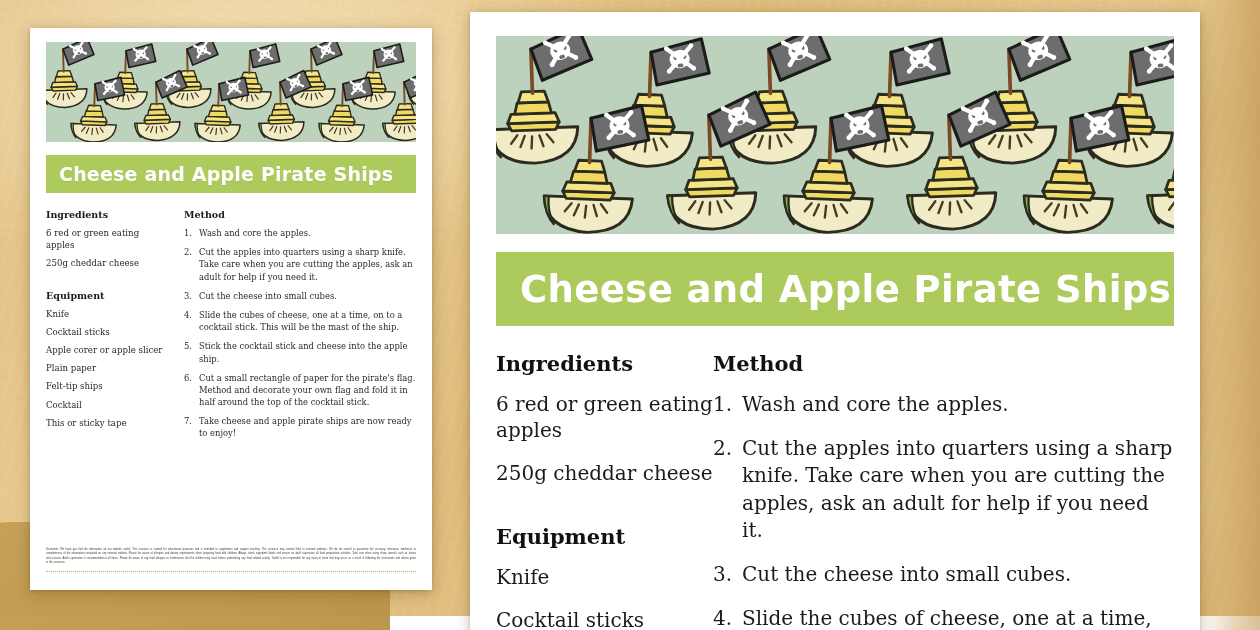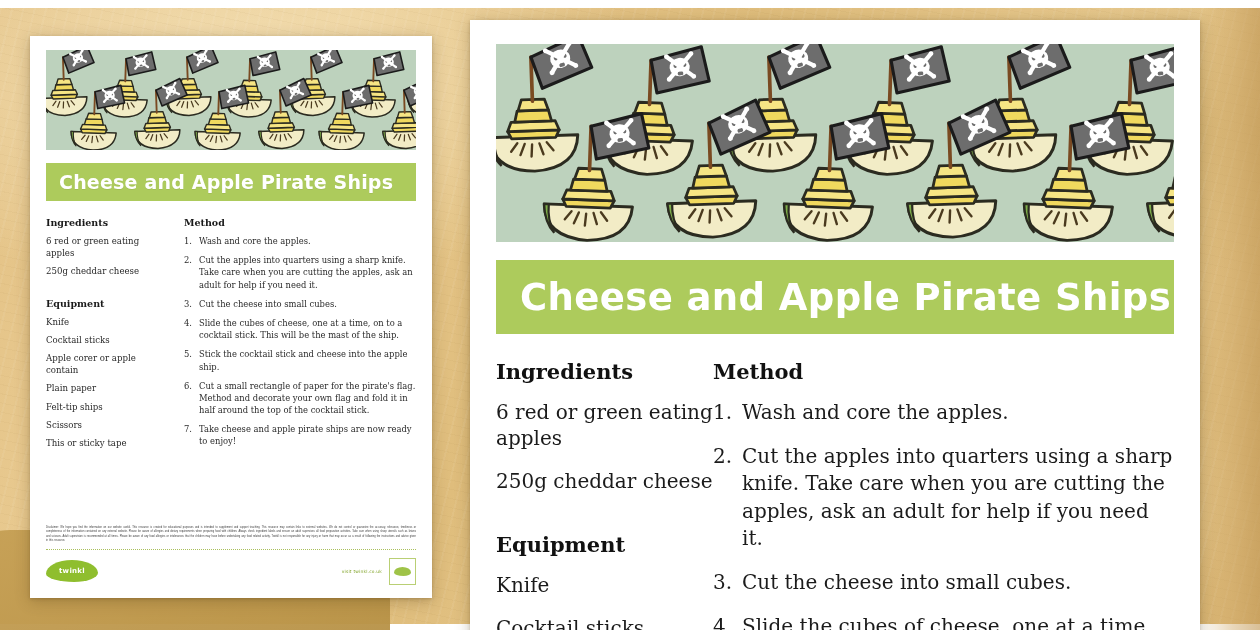--- a/index.html
+++ b/index.html
@@ -15,21 +15,20 @@
   
   #stage {
     position: relative;
     width: 1260px;
     height: 616px;
     background:
       radial-gradient(ellipse 600px 300px at 18% 12%, rgba(255,245,215,.55), rgba(255,255,255,0) 70%),
       radial-gradient(ellipse 500px 260px at 72% 80%, rgba(255,247,220,.40), rgba(255,255,255,0) 70%),
       radial-gradient(ellipse 380px 200px at 95% 20%, rgba(196,160,90,.30), rgba(255,255,255,0) 72%),
       linear-gradient(123deg, #e3c184 0%, #e8c98f 22%, #dfbd7c 46%, #e6c88d 68%, #d9b573 100%);
-    margin-top: 8px;
   }
   
   #stage::before {
     content: "";
     position: absolute; inset: 0;
     background-image:
       repeating-linear-gradient(104deg, rgba(255,255,255,.055) 0px, rgba(255,255,255,.055) 2px, rgba(0,0,0,0) 2px, rgba(0,0,0,0) 11px),
       repeating-linear-gradient(12deg, rgba(140,105,45,.045) 0px, rgba(140,105,45,.045) 1px, rgba(0,0,0,0) 1px, rgba(0,0,0,0) 9px);
     pointer-events: none;
   }
@@ -809,24 +808,24 @@
     <div class="t-cols">
 
       <div class="t-col-ing">
         <div class="t-h">Ingredients</div>
         <div class="t-line">6 red or green eating apples</div>
         <div class="t-line">250g cheddar cheese</div>
 
         <div class="t-h spaced">Equipment</div>
         <div class="t-line">Knife</div>
         <div class="t-line">Cocktail sticks</div>
-        <div class="t-line">Apple corer or apple contain</div>
+        <div class="t-line">Apple corer or apple slicer</div>
         <div class="t-line">Plain paper</div>
         <div class="t-line">Felt-tip ships</div>
-        <div class="t-line">Scissors</div>
+        <div class="t-line">Cocktail</div>
         <div class="t-line">This or sticky tape</div>
       </div>
 
       <div class="t-col-met">
         <div class="t-h">Method</div>
         <ol class="t-ol">
           <li>
             <span class="num">1.</span>
             <span class="txt">Wash and core the apples.</span>
           </li>
@@ -854,31 +853,20 @@
             <span class="num">7.</span>
             <span class="txt">Take cheese and apple pirate ships are now ready to enjoy!</span>
           </li>
         </ol>
       </div>
     </div>
 
     <div class="t-footer">
       <div class="t-legal">Disclaimer: We hope you find the information on our website useful. This resource is created for educational purposes and is intended to supplement and support teaching. This resource may contain links to external websites. We do not control or guarantee the accuracy, relevance, timeliness or completeness of the information contained on any external website. Please be aware of allergies and dietary requirements when preparing food with children. Always check ingredient labels and ensure an adult supervises all food preparation activities. Take care when using sharp utensils such as knives and scissors. Adult supervision is recommended at all times. Please be aware of any food allergies or intolerances that the children may have before undertaking any food related activity. Twinkl is not responsible for any injury or harm that may occur as a result of following the instructions and advice given in this resource.</div>
       <div class="t-rule"></div>
-      <div class="t-footrow">
-        <div class="t-logo">
-          <span>twinkl</span>
-        </div>
-        <div class="t-foot-right">
-          <div class="t-foot-url">visit twinkl.co.uk</div>
-          <div class="t-badge">
-              <i></i>
-            </div>
-        </div>
-      </div>
     </div>
   </div>
 
   <div class="sheet" id="sheet-main">
 
     <div class="m-banner">
       <div class="ships" id="ships-main">
           <svg width="682" height="198" viewBox="0 0 682 198" xmlns="http://www.w3.org/2000/svg">
             <g transform="translate(-10,46)">
   <g transform="scale(0.92) rotate(-2)">

